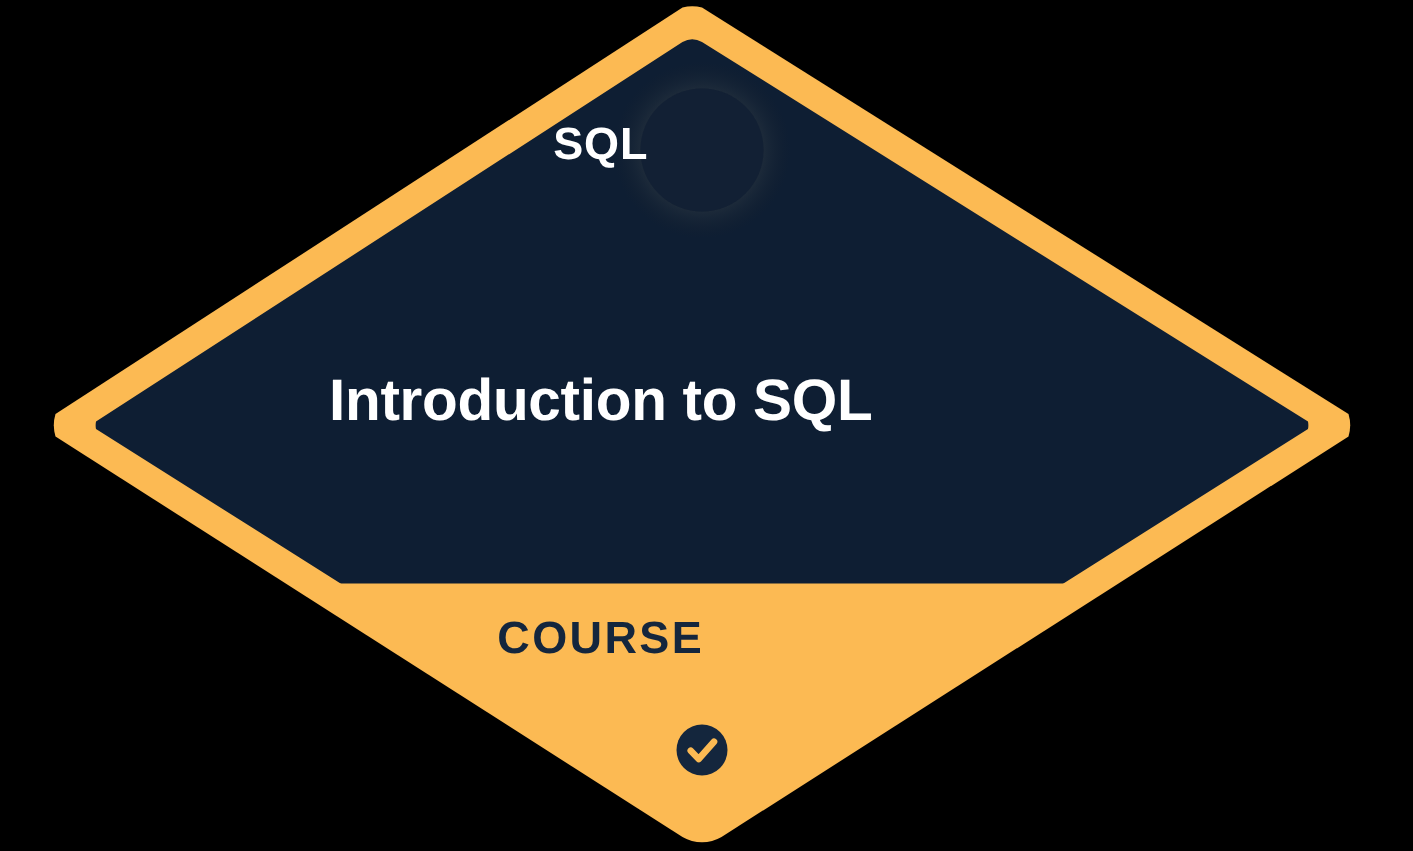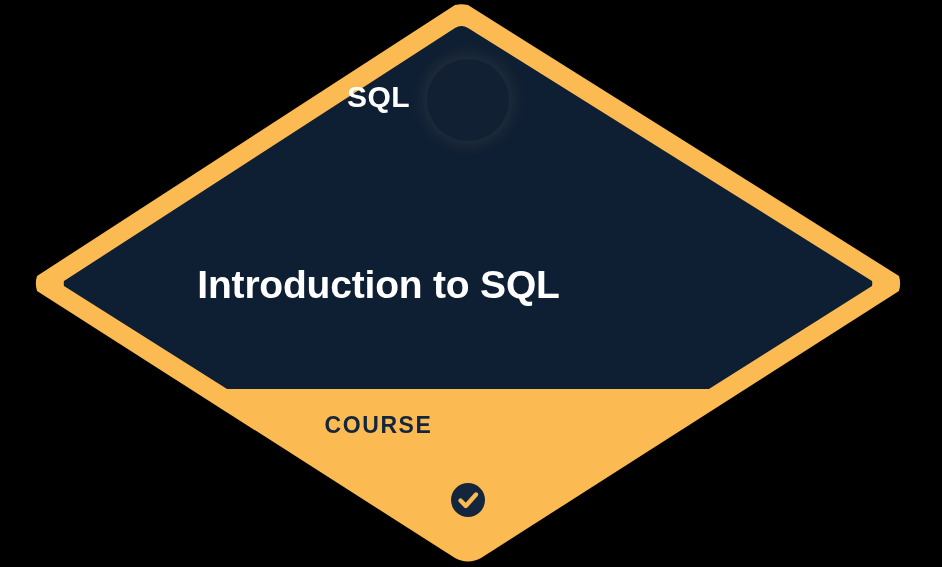--- a/index.html
+++ b/index.html
@@ -31,44 +31,45 @@
     display: block;
   }
 
   
   .layer {
     position: absolute;
     left: 0;
     width: 757px;
     text-align: center;
     pointer-events: none;
+    padding-left: 22px;
   }
 
   #sql-tag {
     top: 80px;
     font-size: 30px;
     font-weight: bold;
     letter-spacing: 0.5px;
     color: #ffffff;
   }
 
   #course-title {
-    top: 262px;
+    top: 245px;
     font-size: 39px;
     font-weight: bold;
     letter-spacing: -0.2px;
     color: #ffffff;
     line-height: 46px;
   }
 
   #complete-block {
     top: 408px;
   }
   .complete-line {
-    font-size: 23px;
+    font-size: 30px;
     font-weight: bold;
     letter-spacing: 1.6px;
     color: #14263d;
     line-height: 35px;
   }
 </style>
 </head>
 <body>
 
 <div id="badge-stage">

